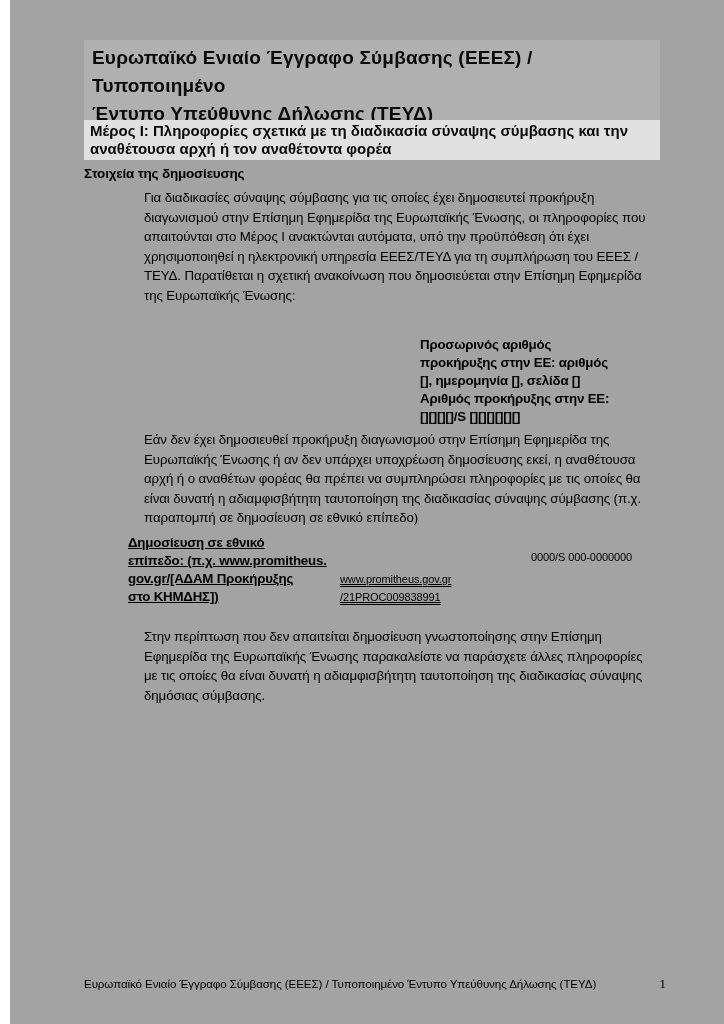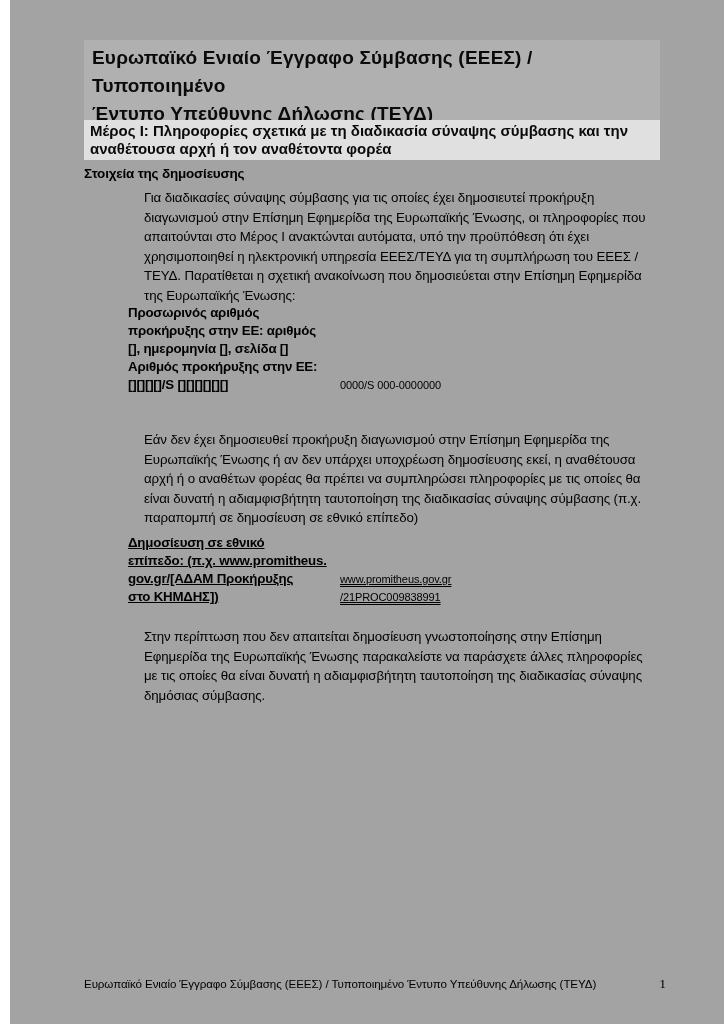--- a/index.html
+++ b/index.html
@@ -62,21 +62,21 @@
   .para-intro   { top: 188px; }
   .para-no-pub  { top: 430px; }
   .para-other   { top: 627px; }
   .field-row {
     position: absolute;
     left: 118px;
     width: 504px;
     display: flex;
     align-items: flex-end;
   }
-  .field-ojeu     { top: 304px; }
+  .field-ojeu     { top: 336px; flex-direction: column; }
   .field-national { top: 534px; text-decoration: underline; }
   .field-label {
     width: 212px;
     flex: 0 0 212px;
     font-size: 13.3px;
     font-weight: bold;
     line-height: 18px;
     letter-spacing: -0.2px;
     white-space: pre-line;
   }

